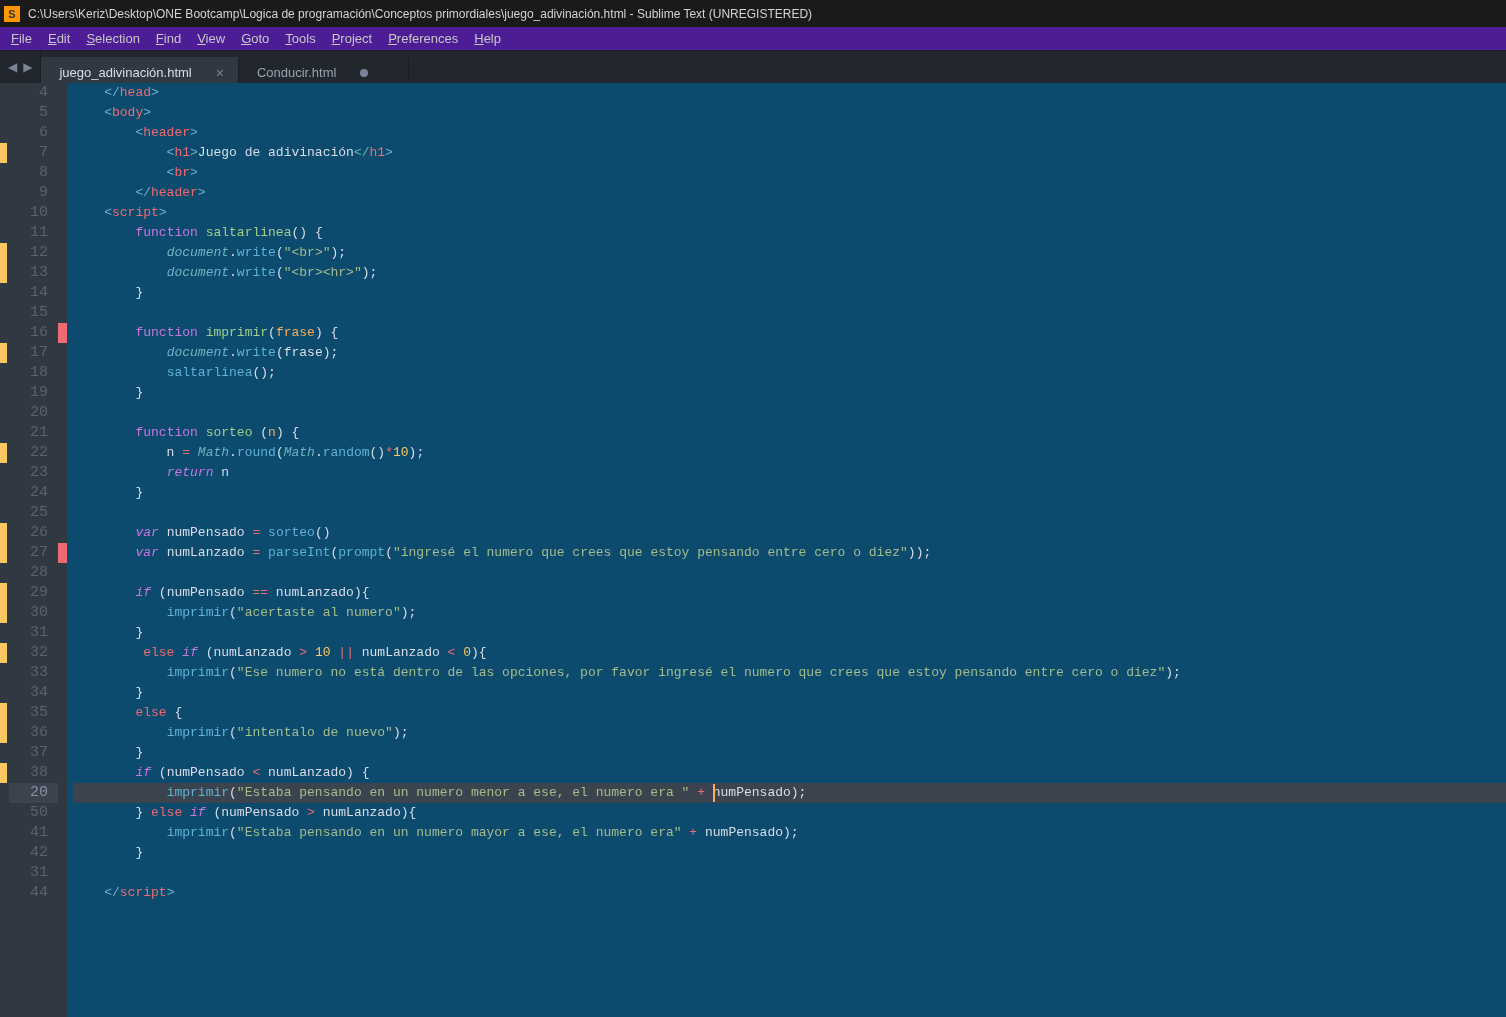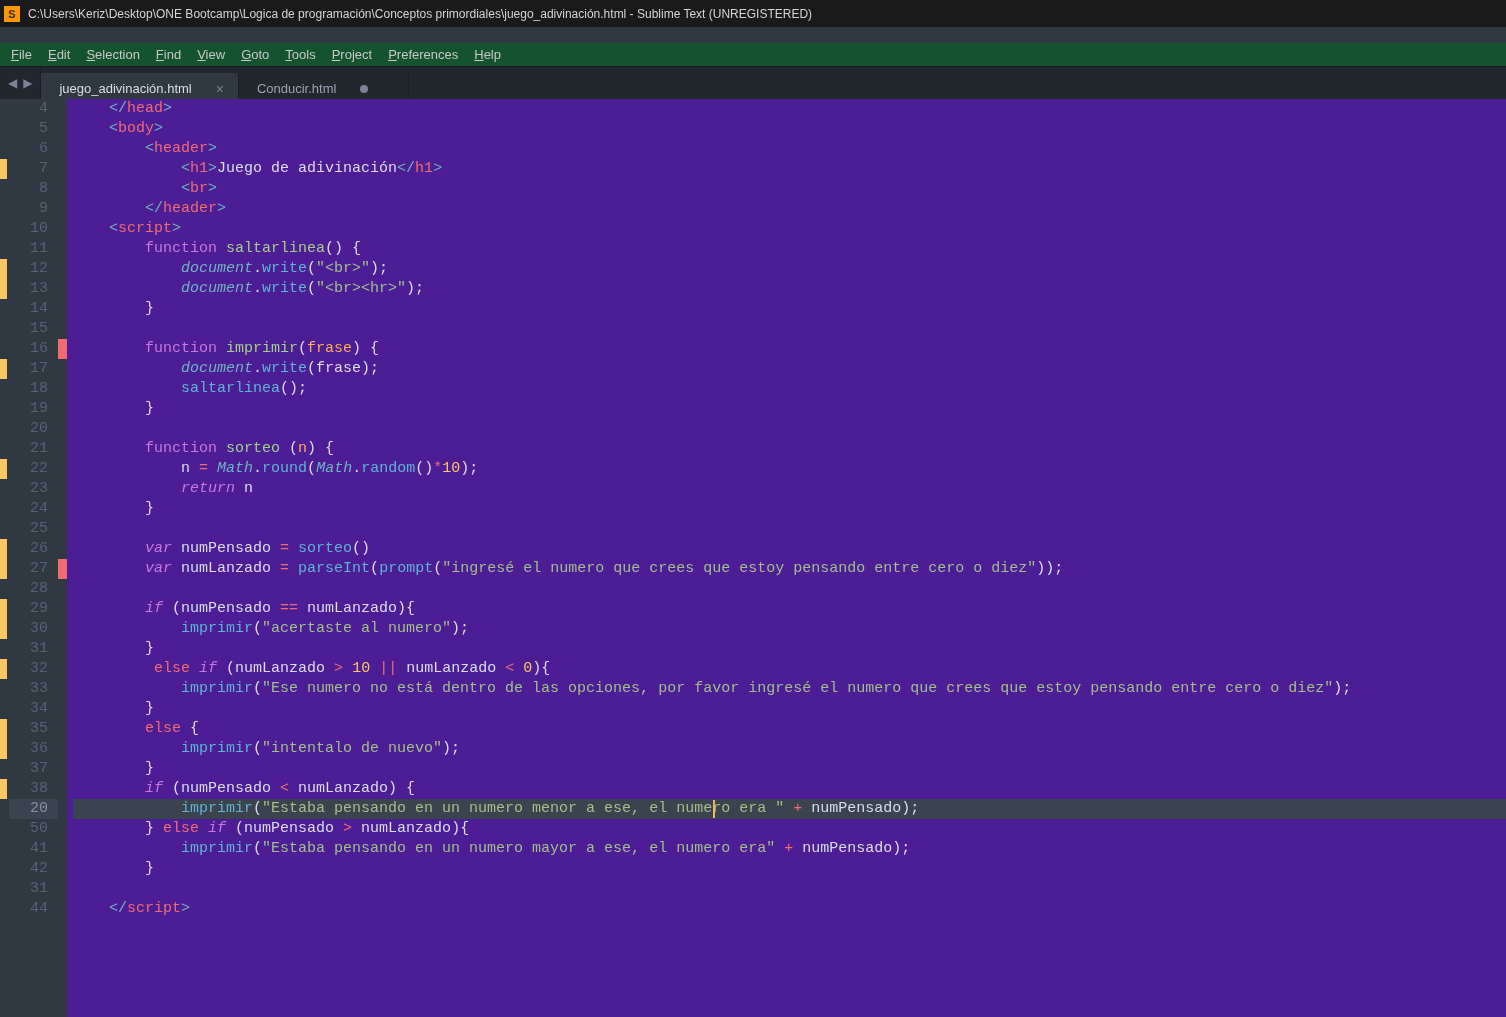--- a/index.html
+++ b/index.html
@@ -27,28 +27,27 @@
     background: #ff9800;
     margin-right: 8px;
     display: inline-flex;
     align-items: center;
     justify-content: center;
     font-weight: bold;
     color: #333;
     font-size: 11px;
   }
   .menubar {
-    background: #14532d;
+    background: #4c1d95;
     height: 24px;
     display: flex;
     align-items: center;
     padding: 0 4px;
     gap: 2px;
     border-bottom: 1px solid #1a1f25;
-    margin-top: 16px;
   }
   .menu-item {
     padding: 2px 7px;
     color: #c8c8c8;
     cursor: default;
     font-size: 13px;
   }
   .menu-item u { text-decoration: underline; }
   .toolbar-row {
     background: #22272e;
@@ -140,23 +139,23 @@
     position: relative;
   }
   .gutter-marks .mark {
     position: absolute;
     left: 0;
     width: 7px;
     height: 20px;
   }
   .code {
     flex: 1;
-    background: #4c1d95;
+    background: #0c4a6e;
     font-family: Consolas, "Courier New", monospace;
-    font-size: 15px;
+    font-size: 13px;
     line-height: 20px;
     white-space: pre;
     padding-left: 6px;
     position: relative;
   }
   .code .line { height: 20px; }
   .code .line.cur { background: #3b434e; }
   .caret {
     position: absolute;
     width: 2px;

